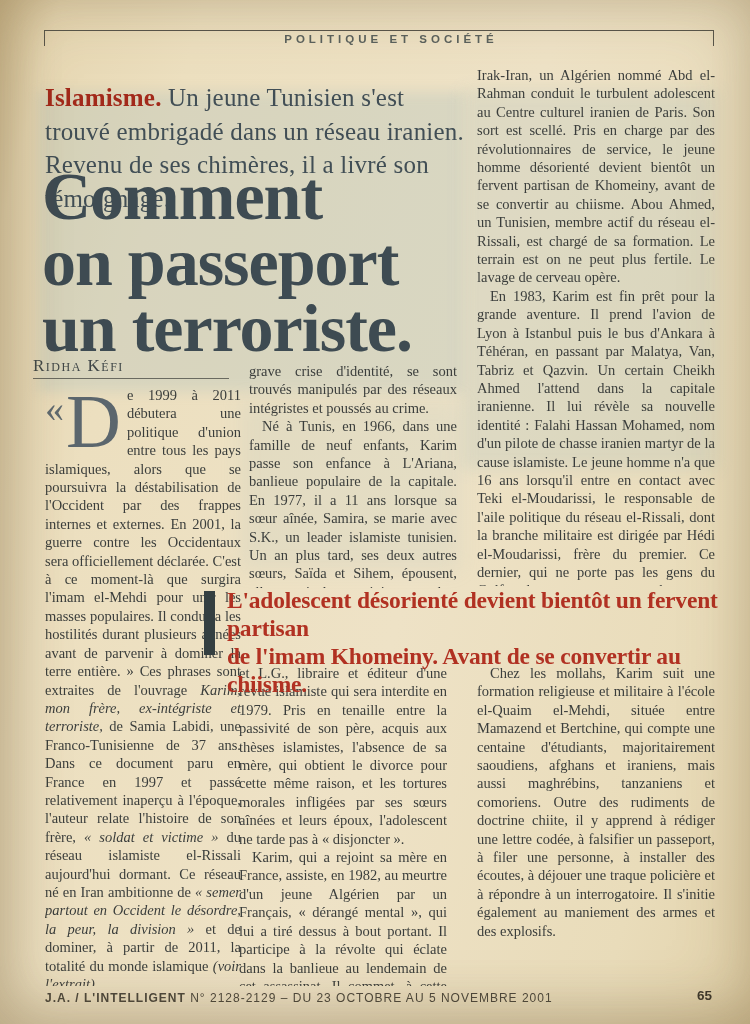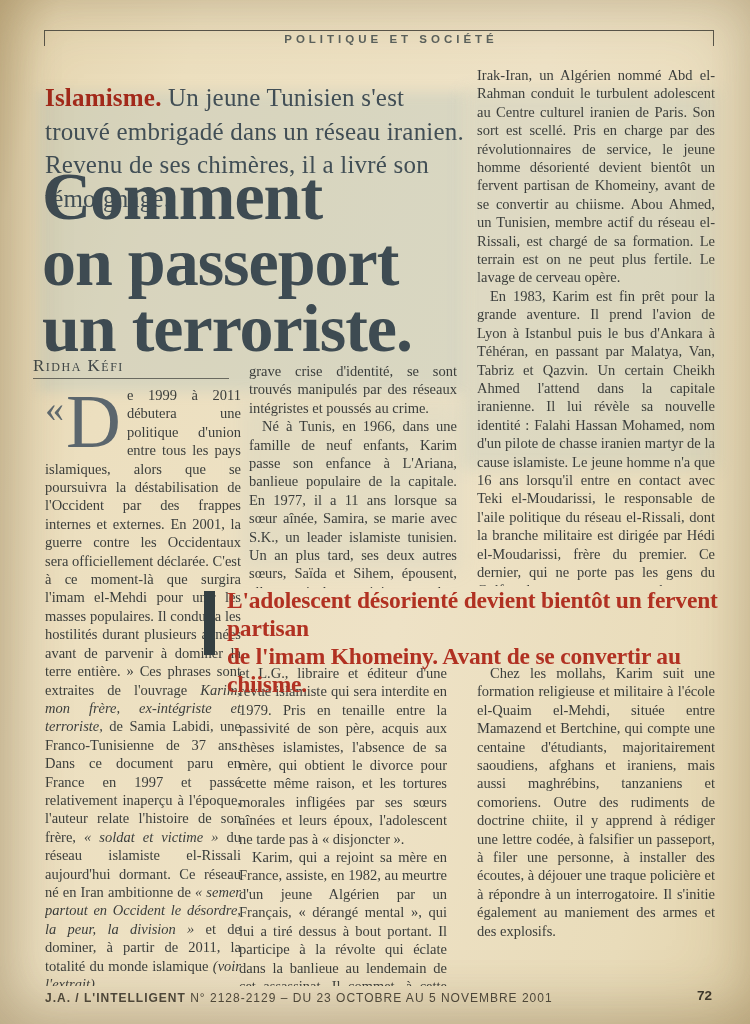--- a/index.html
+++ b/index.html
@@ -103,14 +103,14 @@
       <p class="para ind"><span>Chez les mollahs, Karim suit une formation religieuse et militaire à l'école el-Quaim el-Mehdi, située entre Mamazend et Bertchine, qui compte une centaine d'étudiants, majoritairement saoudiens, afghans et iraniens, mais aussi maghrébins, tanzaniens et comoriens. Outre des rudiments de doctrine chiite, il y apprend à rédiger une lettre codée, à falsifier un passeport, à filer une personne, à installer des écoutes, à déjouer une traque policière et à répondre à un interrogatoire. Il s'initie également au maniement des armes et des explosifs.</span></p>
     </div>
 
   <div class="pq-bar"></div>
   <div class="pull-quote">
       <div>L'adolescent désorienté devient bientôt un fervent partisan</div>
       <div>de l'imam Khomeiny. Avant de se convertir au chiisme.</div>
     </div>
 
   <div class="footer"><span class="mag">J.A. / L'INTELLIGENT</span> <span>N° 2128-2129 – DU 23 OCTOBRE AU 5 NOVEMBRE 2001</span></div>
-  <div class="page-num">72</div>
+  <div class="page-num">65</div>
 </div>
 
 </body></html>

